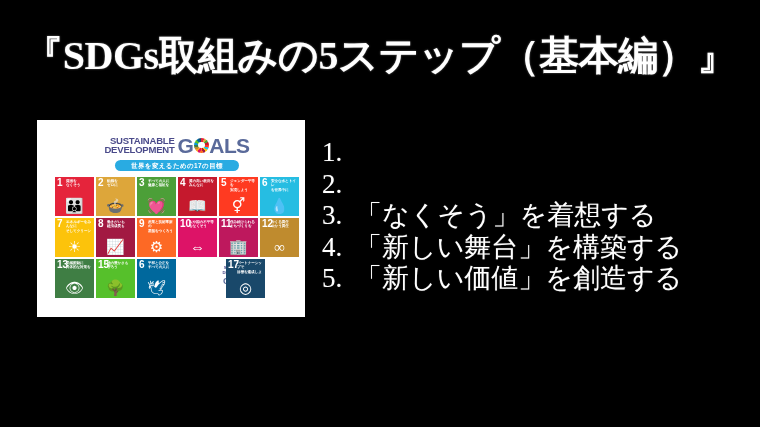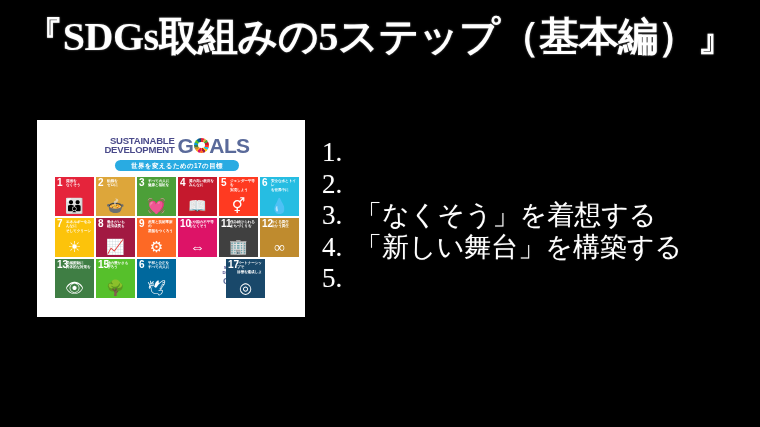--- a/index.html
+++ b/index.html
@@ -17,21 +17,21 @@
     position: relative;
     width: 760px;
     height: 427px;
     background: #000000;
   }
 
   
   .slide-title {
     position: absolute;
     left: 0;
-    top: 12px;
+    top: 31px;
     width: 760px;
     text-align: center;
     color: #ffffff;
     font-family: "Liberation Serif", "DejaVu Serif", serif;
     font-weight: bold;
     font-size: 40px;
     line-height: 50px;
     letter-spacing: -0.5px;
     white-space: nowrap;
     text-shadow: 0 0 2px rgba(255,255,255,0.45);
@@ -327,21 +327,21 @@
           <div class="goal-text" style="white-space: pre-line;">産業と技術革新の
 基盤をつくろう</div>
           <div class="goal-icon">⚙</div>
         </div>
         <div class="goal-tile" style="background: rgb(221, 19, 103);">
           <div class="goal-num">10</div>
           <div class="goal-text" style="white-space: pre-line;">人や国の不平等
 をなくそう</div>
           <div class="goal-icon">⇔</div>
         </div>
-        <div class="goal-tile" style="background: #404040;">
+        <div class="goal-tile" style="background: #be185d;">
           <div class="goal-num">11</div>
           <div class="goal-text" style="white-space: pre-line;">住み続けられる
 まちづくりを</div>
           <div class="goal-icon">🏢</div>
         </div>
         <div class="goal-tile" style="background: rgb(191, 139, 46);">
           <div class="goal-num">12</div>
           <div class="goal-text" style="white-space: pre-line;">つくる責任
 つかう責任</div>
           <div class="goal-icon">∞</div>
@@ -394,16 +394,17 @@
       <div class="step-row">
         <div class="step-num">3.</div>
         <div class="step-text">「なくそう」を着想する</div>
       </div>
       <div class="step-row">
         <div class="step-num">4.</div>
         <div class="step-text">「新しい舞台」を構築する</div>
       </div>
       <div class="step-row">
         <div class="step-num">5.</div>
+        <div class="step-text">「新しい価値」を創造する</div>
       </div>
     </div>
 
 </div>
 
 </body></html>

